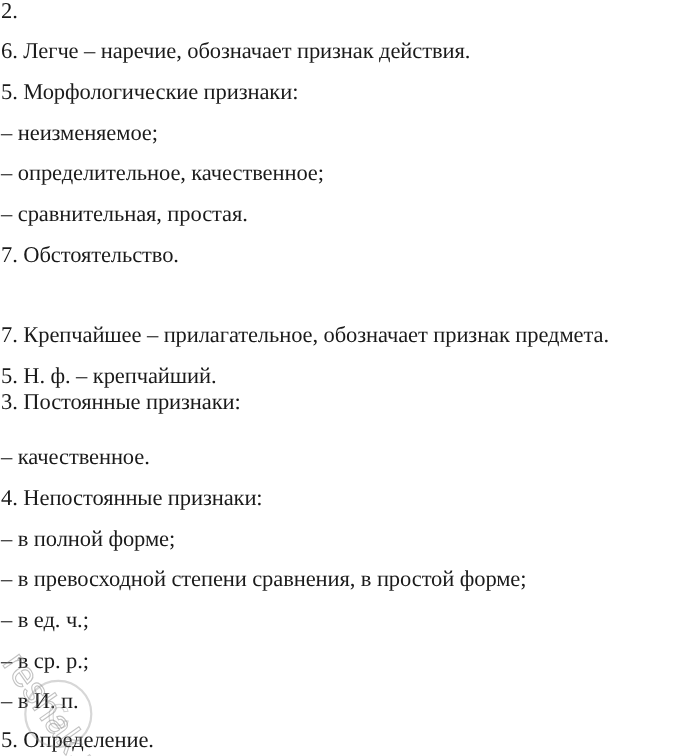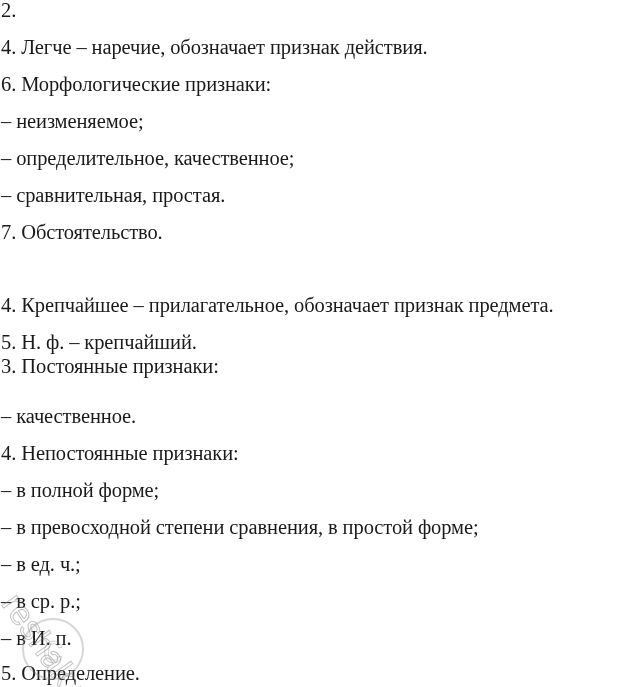--- a/index.html
+++ b/index.html
@@ -72,28 +72,28 @@
       color: transparent;
       -webkit-text-stroke: 1px rgba(140,140,140,0.35);
     }
   </style>
 </head>
 <body>
 
 <div class="doc">
   <div class="line" style="top:-2px">2.</div>
 
-  <div class="line" style="top:35px">4. Легче – наречие, обозначает признак действия.</div>
-  <div class="line" style="top:72px">6. Морфологические признаки:</div>
+  <div class="line" style="top:35px">6. Легче – наречие, обозначает признак действия.</div>
+  <div class="line" style="top:72px">5. Морфологические признаки:</div>
   <div class="line" style="top:109px">– неизменяемое;</div>
   <div class="line" style="top:146px">– определительное, качественное;</div>
   <div class="line" style="top:183px">– сравнительная, простая.</div>
   <div class="line" style="top:220px">7. Обстоятельство.</div>
 
-  <div class="line" style="top:293px">4. Крепчайшее – прилагательное, обозначает признак предмета.</div>
+  <div class="line" style="top:293px">7. Крепчайшее – прилагательное, обозначает признак предмета.</div>
   <div class="line" style="top:330px">5. Н. ф. – крепчайший.</div>
   <div class="line" style="top:354px">3. Постоянные признаки:</div>
   <div class="line" style="top:404px">– качественное.</div>
   <div class="line" style="top:441px">4. Непостоянные признаки:</div>
   <div class="line" style="top:478px">– в полной форме;</div>
   <div class="line" style="top:515px">– в превосходной степени сравнения, в простой форме;</div>
   <div class="line" style="top:552px">– в ед. ч.;</div>
   <div class="line" style="top:589px">– в ср. р.;</div>
   <div class="line" style="top:626px">– в И. п.</div>
   <div class="line" style="top:661px">5. Определение.</div>

